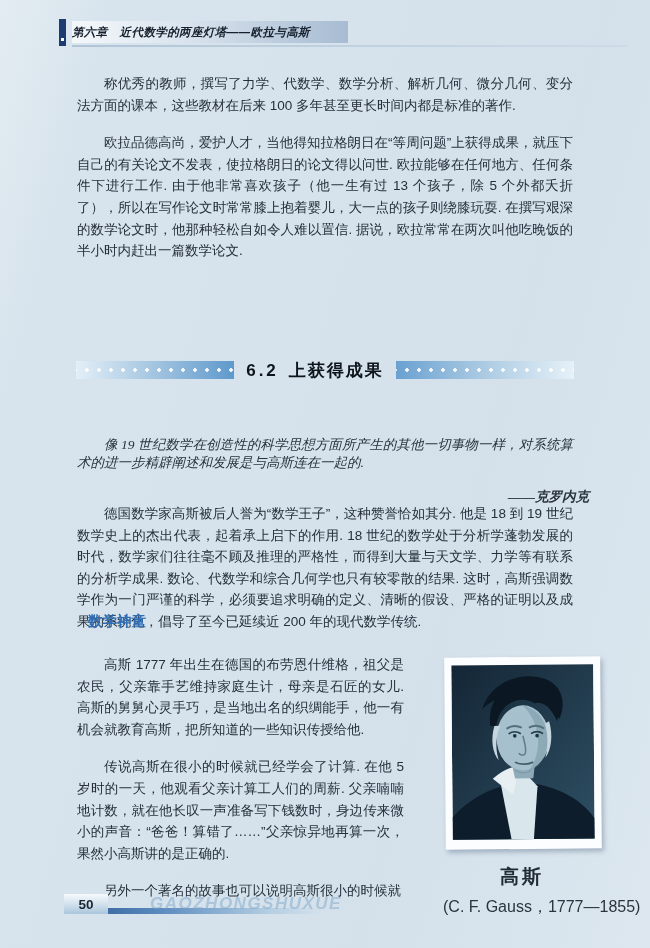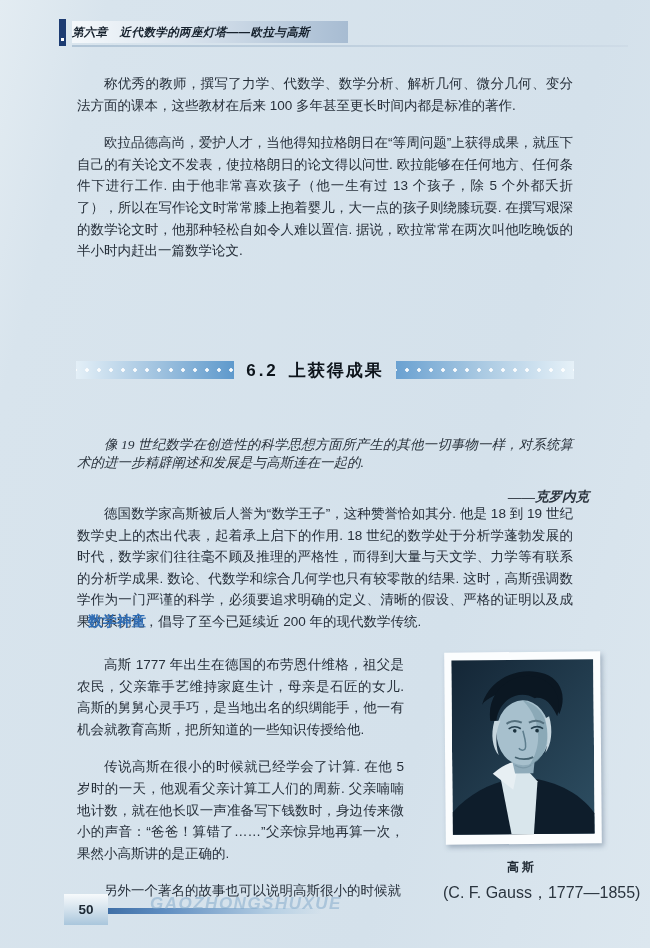--- a/index.html
+++ b/index.html
@@ -45,36 +45,36 @@
   .quote { position:absolute; left:61px; top:420px; width:528px;
     font-family:"Liberation Serif","DejaVu Serif",serif; font-style:italic;
     font-size:13.5px; line-height:18px; color:#2a333d; text-align:justify; }
   .quote-attribution { text-align:right; font-weight:bold; margin-top:3px; text-indent:0; }
 
   .gauss-intro { position:absolute; left:61px; top:487px; width:528px; }
 
   
   .prodigy { position:absolute; left:61px; top:612px; width:540px; }
   .prodigy-heading { font-size:14.5px; font-weight:bold; color:#2f6db5; margin:0 0 7px 27px; }
-  .prodigy-columns { display:flex; gap:23px; align-items:center; }
+  .prodigy-columns { display:flex; gap:23px; align-items:flex-end; }
   .prodigy-text { width:376px; }
 
   .portrait-block { width:158px; flex:none; }
   .portrait-frame { background:#fbfdfe; padding:7px 7px 9px 7px; width:142px; margin-left:2px;
     box-shadow:2px 3px 5px rgba(90,110,135,.45); transform:rotate(-.5deg); }
   .portrait-frame svg { display:block; width:142px; height:176px; }
   .portrait-caption { width:158px; text-align:center; margin-top:15px; }
-  .portrait-caption .name { font-size:12px; font-weight:bold; letter-spacing:3px; color:#222c36; }
+  .portrait-caption .name { font-size:19px; font-weight:bold; letter-spacing:3px; color:#222c36; }
   .portrait-caption .detail { font-size:16px; margin-top:7px; color:#2a343e; white-space:nowrap; }
 
   
   .footer { position:absolute; left:0; top:892px; width:650px; height:30px; }
   .footer-bar { position:absolute; left:76px; top:16px; width:246px; height:6px;
     background:linear-gradient(90deg,#2e5e97 0%,#5d8cc0 35%,#b7d0e4 80%,rgba(190,215,235,0) 100%); }
-  .page-num-box { position:absolute; left:64px; top:2px; width:44px; height:31px;
+  .page-num-box { position:absolute; left:64px; top:2px; width:44px; height:20px;
     background:linear-gradient(180deg,#f7fafc 0%,#cfdfeb 55%,#a9c6dc 100%);
     display:flex; align-items:center; justify-content:center;
     font-size:13.5px; font-weight:bold; color:#1c2834; }
   .watermark { position:absolute; left:150px; top:2px; font-size:17px; font-weight:bold; font-style:italic;
     letter-spacing:1.5px; color:rgba(128,168,202,.5); }
 </style>
 </head>
 <body>
 
 <div class="page">

